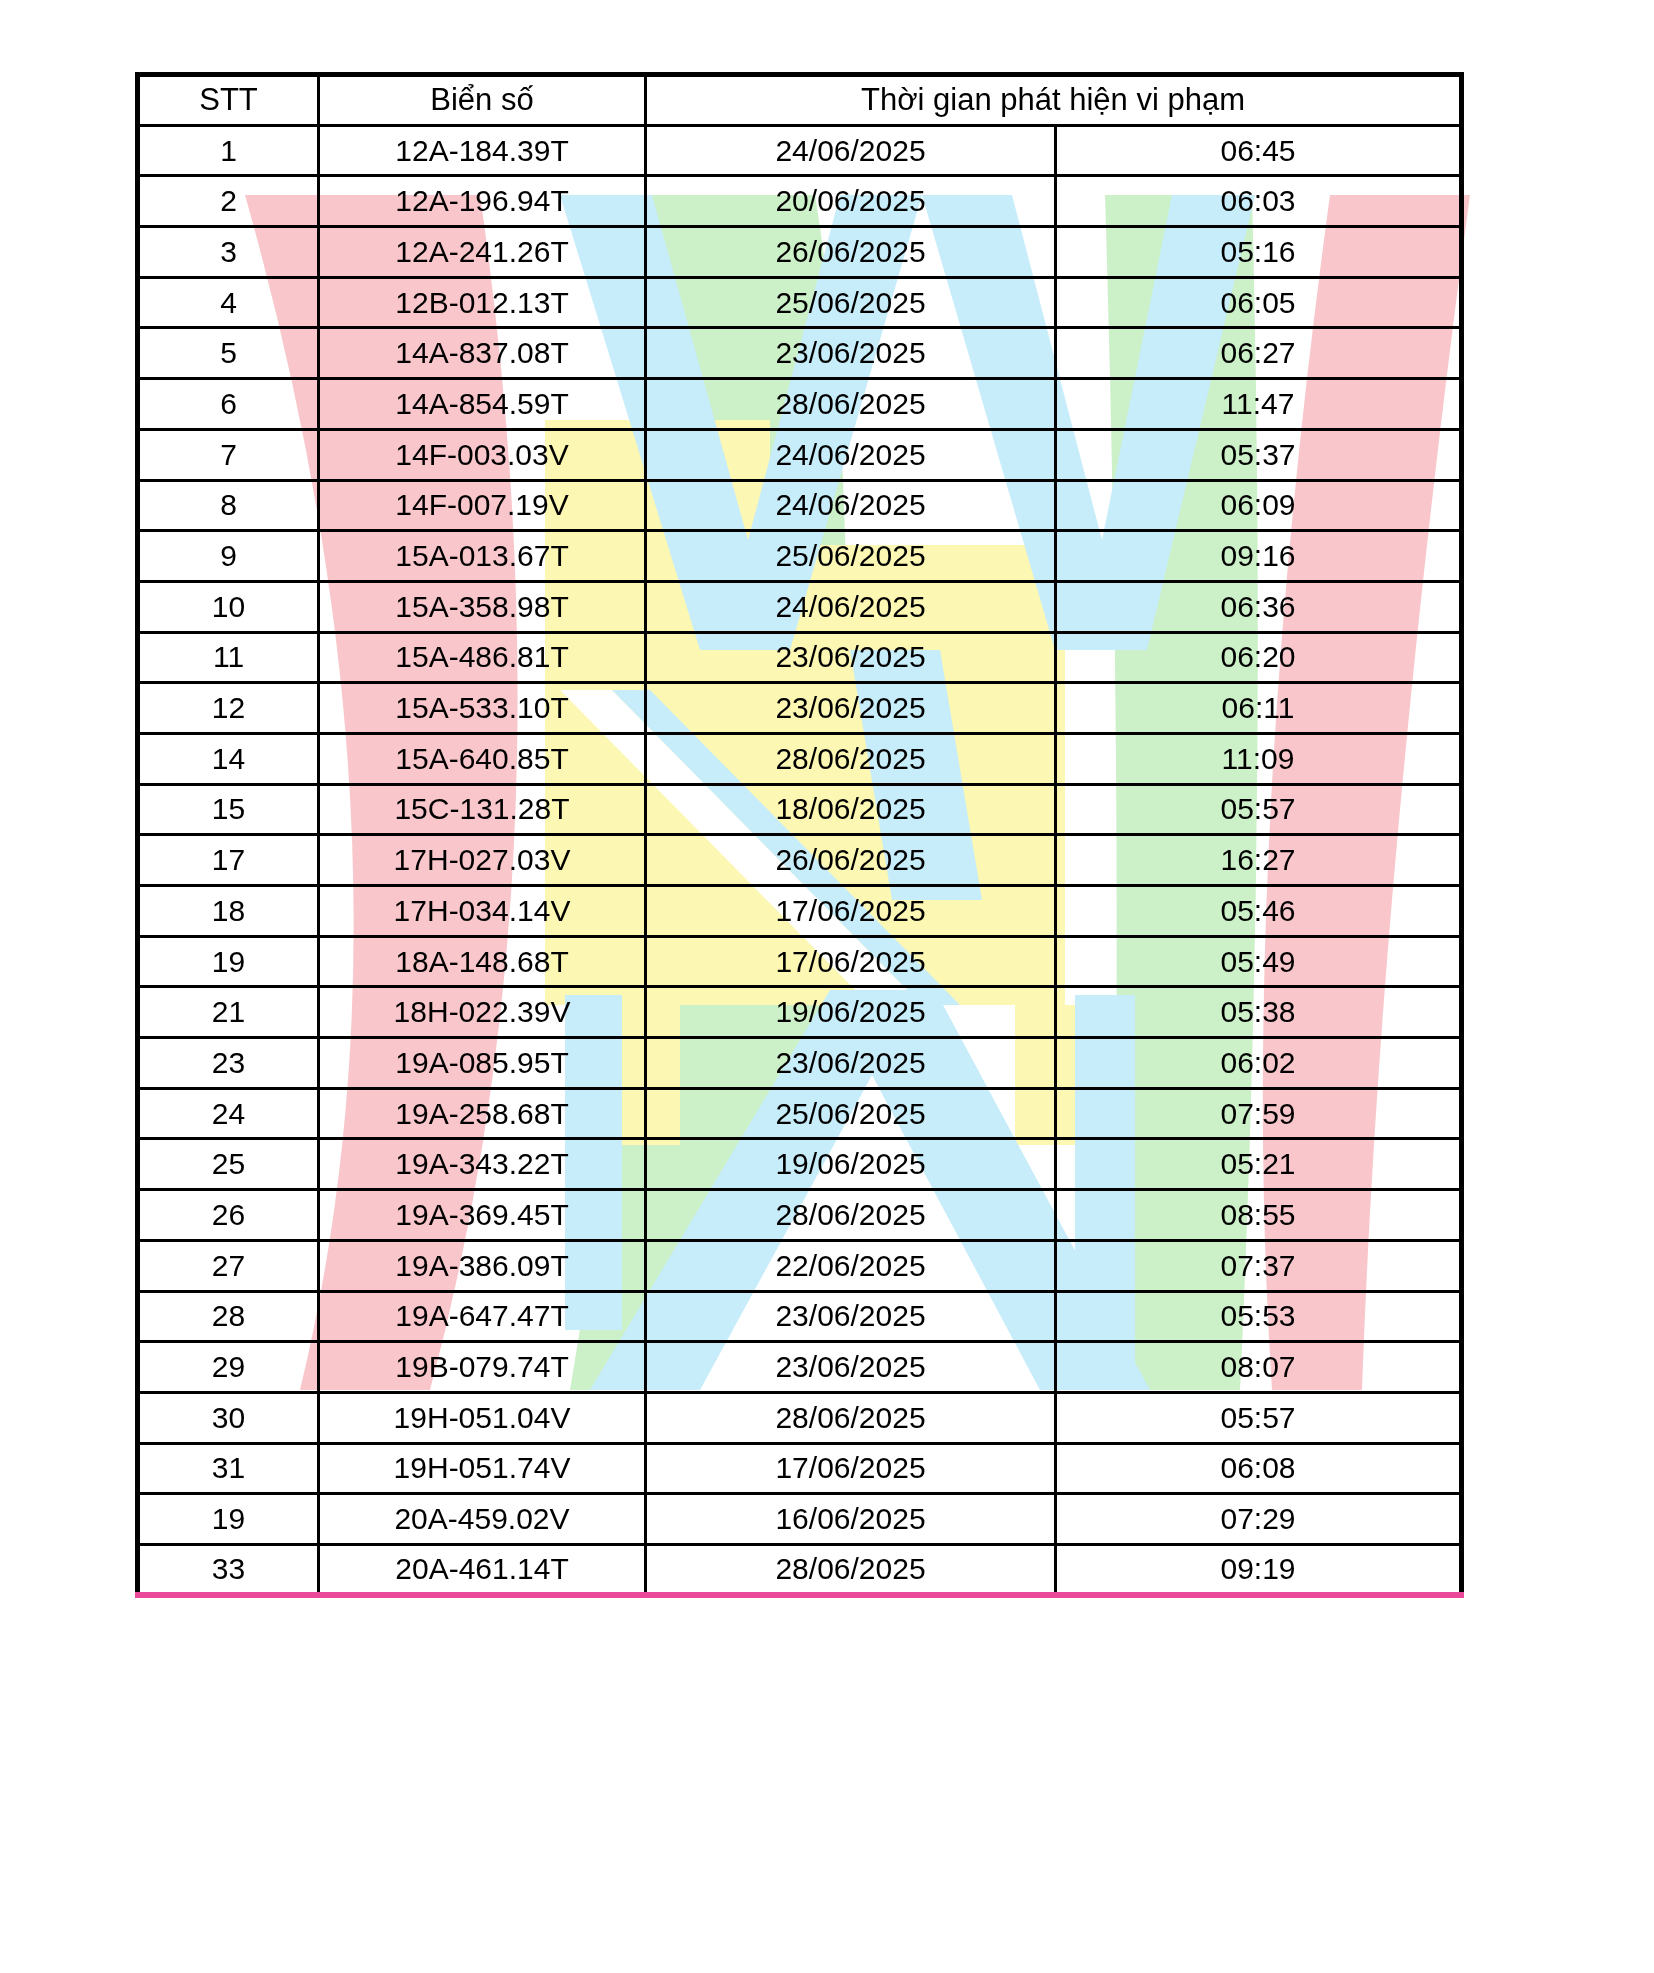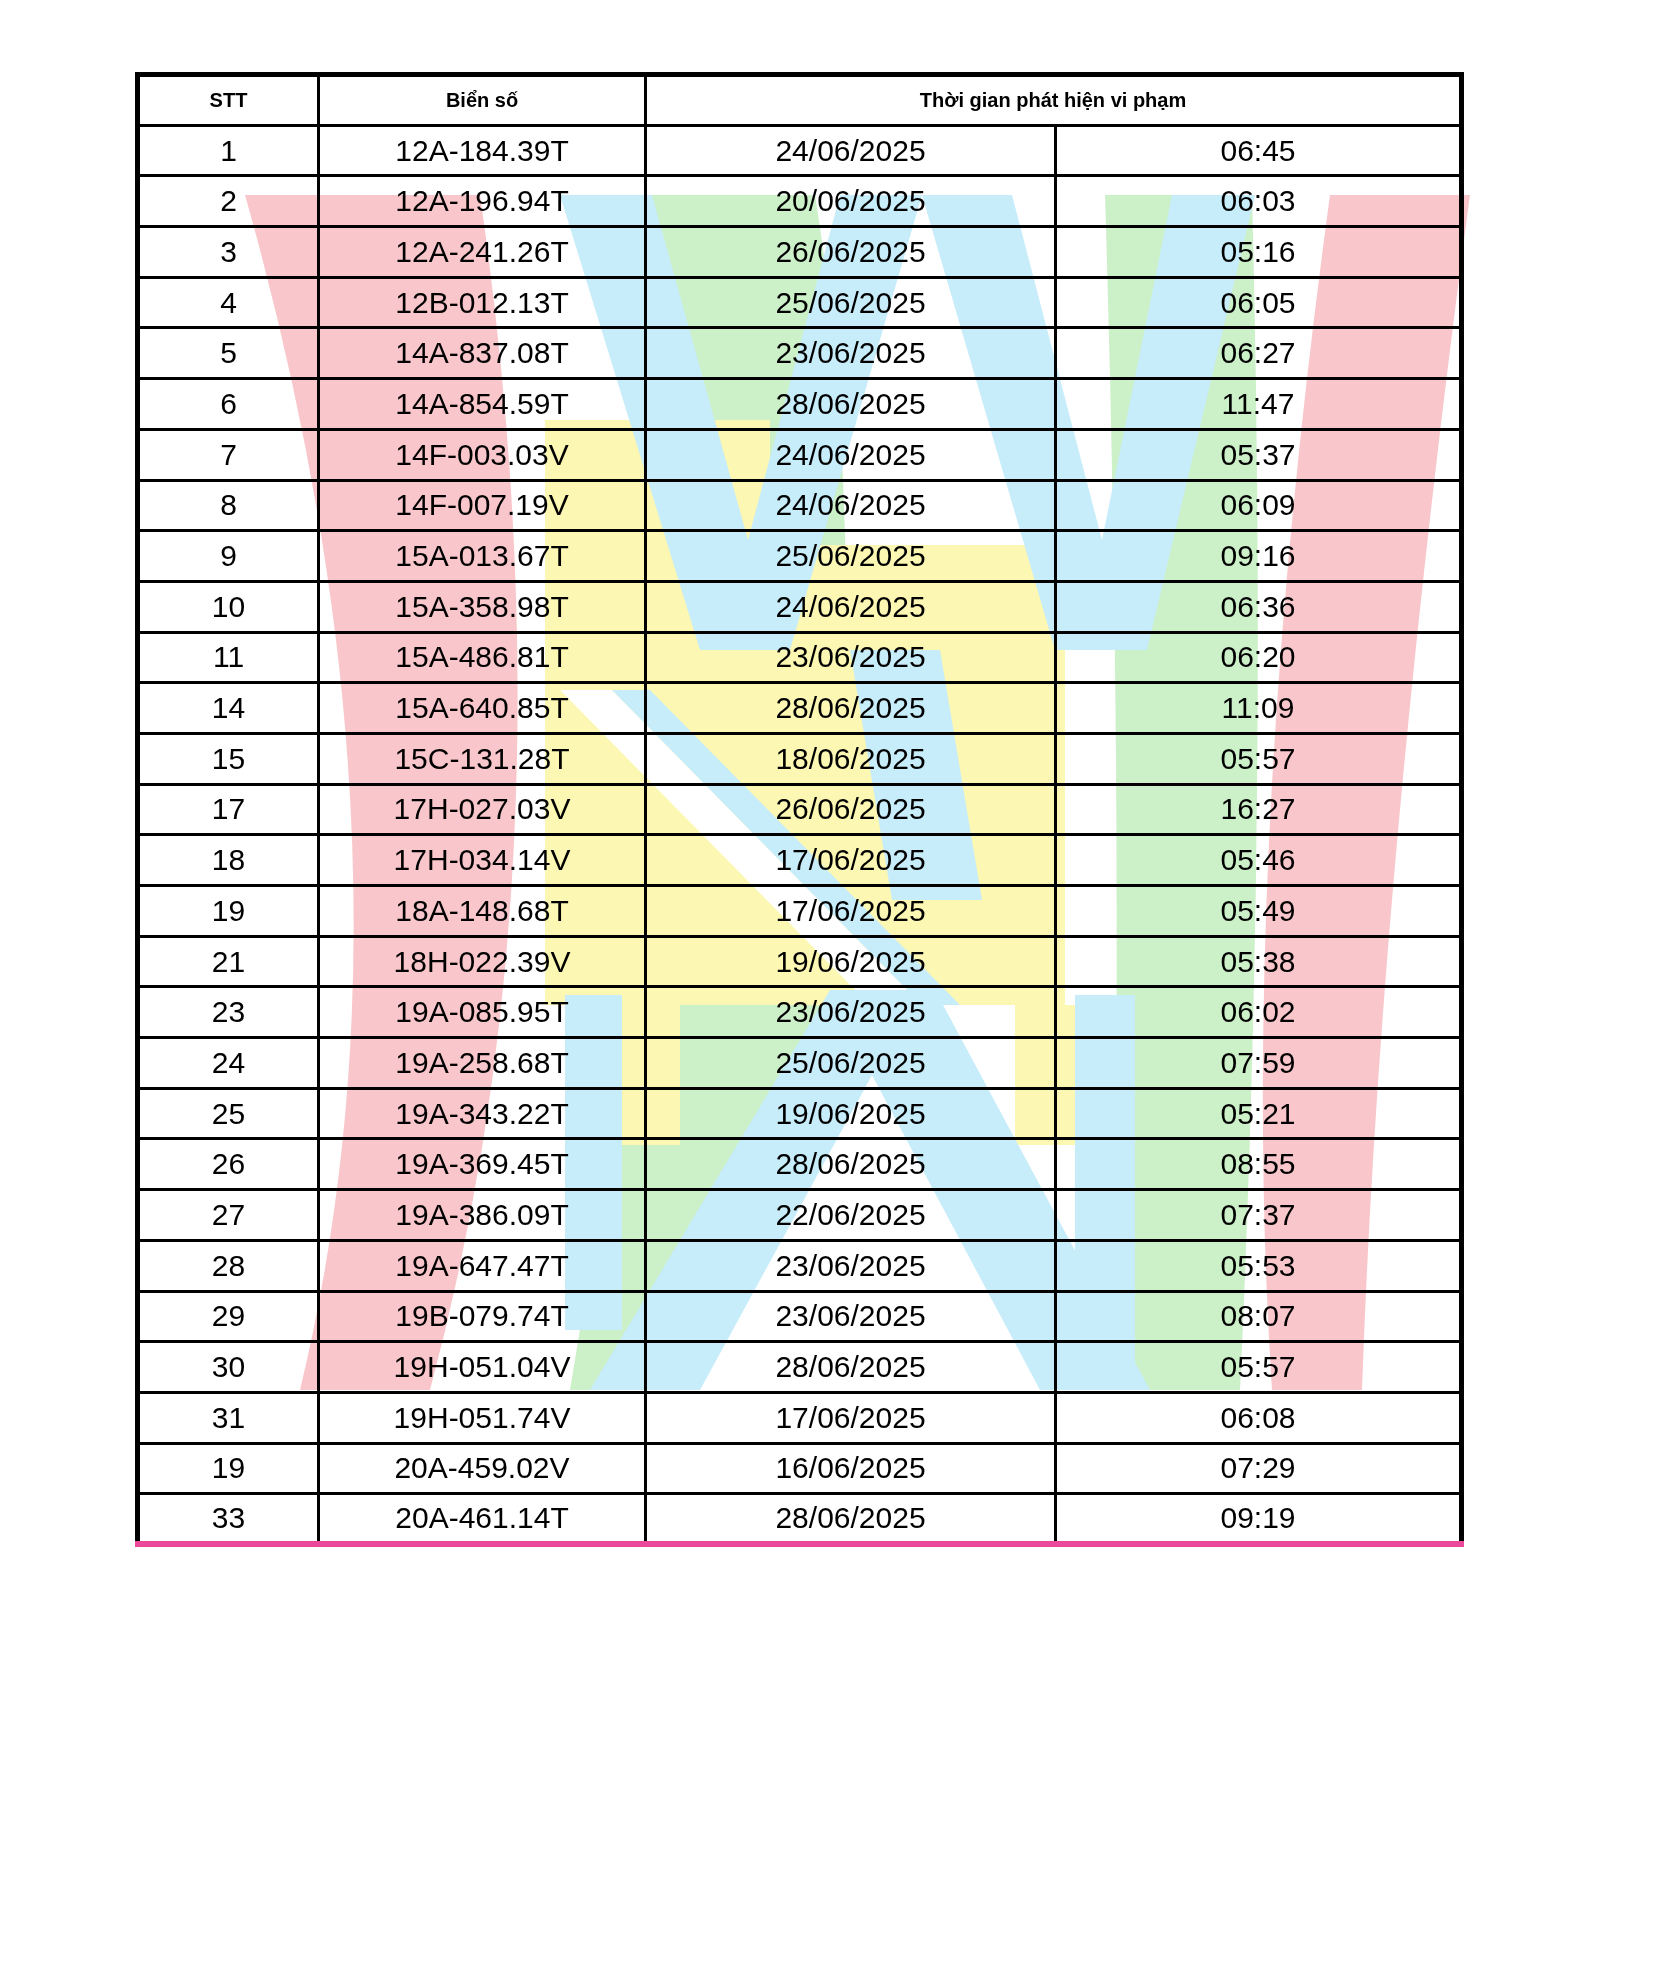--- a/index.html
+++ b/index.html
@@ -36,22 +36,22 @@
     padding: 0;
     text-align: center;
     vertical-align: middle;
     color: #000;
     background: transparent;
     white-space: nowrap;
     overflow: hidden;
   }
   table.violations tr { height: 50.7px; }
   table.violations th {
-    font-size: 20px;
-    font-weight: 700;
+    font-size: 31px;
+    font-weight: 400;
   }
   table.violations td {
     font-size: 30px;
     font-weight: 400;
   }
   table.violations tr:last-child td { border-bottom: 6px solid #ec4899; }
   col.c-stt   { width: 181px; }
   col.c-plate { width: 327px; }
   col.c-date  { width: 410px; }
   col.c-time  { width: 406px; }
@@ -161,20 +161,26 @@
         <td>24/06/2025</td>
         <td>06:36</td>
       </tr>
       <tr>
         <td>11</td>
         <td>15A-486.81T</td>
         <td>23/06/2025</td>
         <td>06:20</td>
       </tr>
       <tr>
+        <td>12</td>
+        <td>15A-533.10T</td>
+        <td>23/06/2025</td>
+        <td>06:11</td>
+      </tr>
+      <tr>
         <td>14</td>
         <td>15A-640.85T</td>
         <td>28/06/2025</td>
         <td>11:09</td>
       </tr>
       <tr>
         <td>15</td>
         <td>15C-131.28T</td>
         <td>18/06/2025</td>
         <td>05:57</td>

